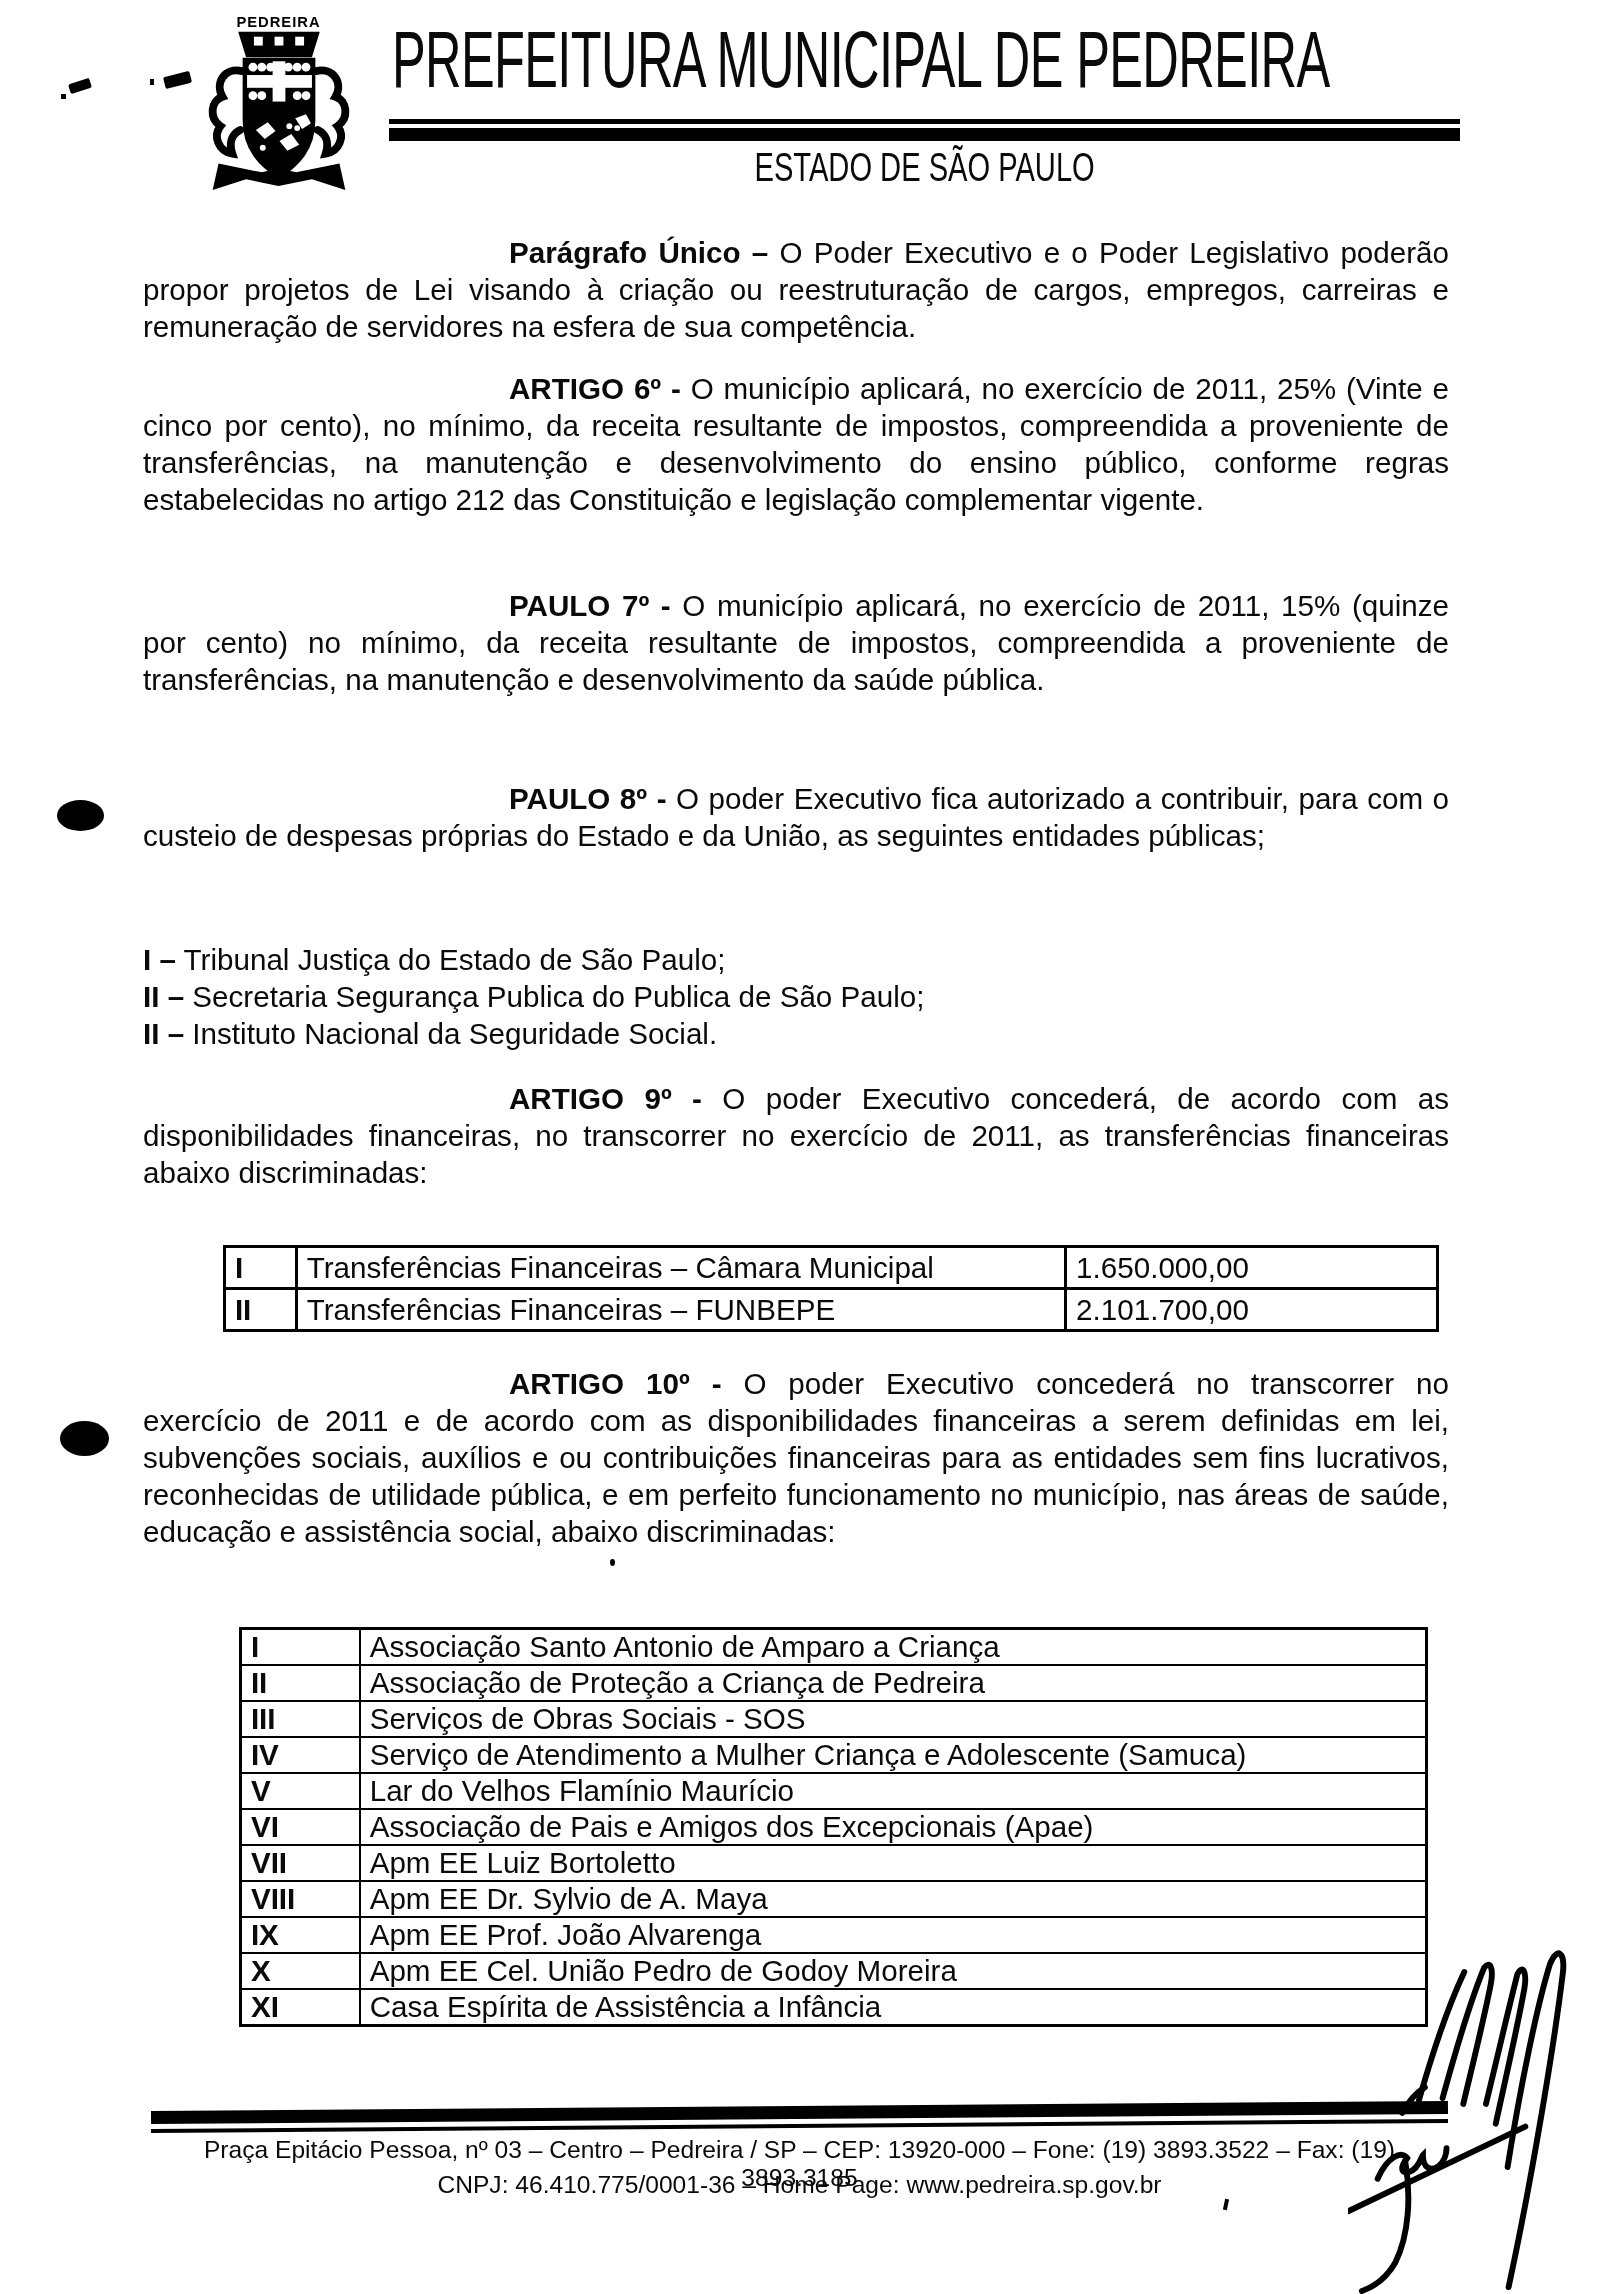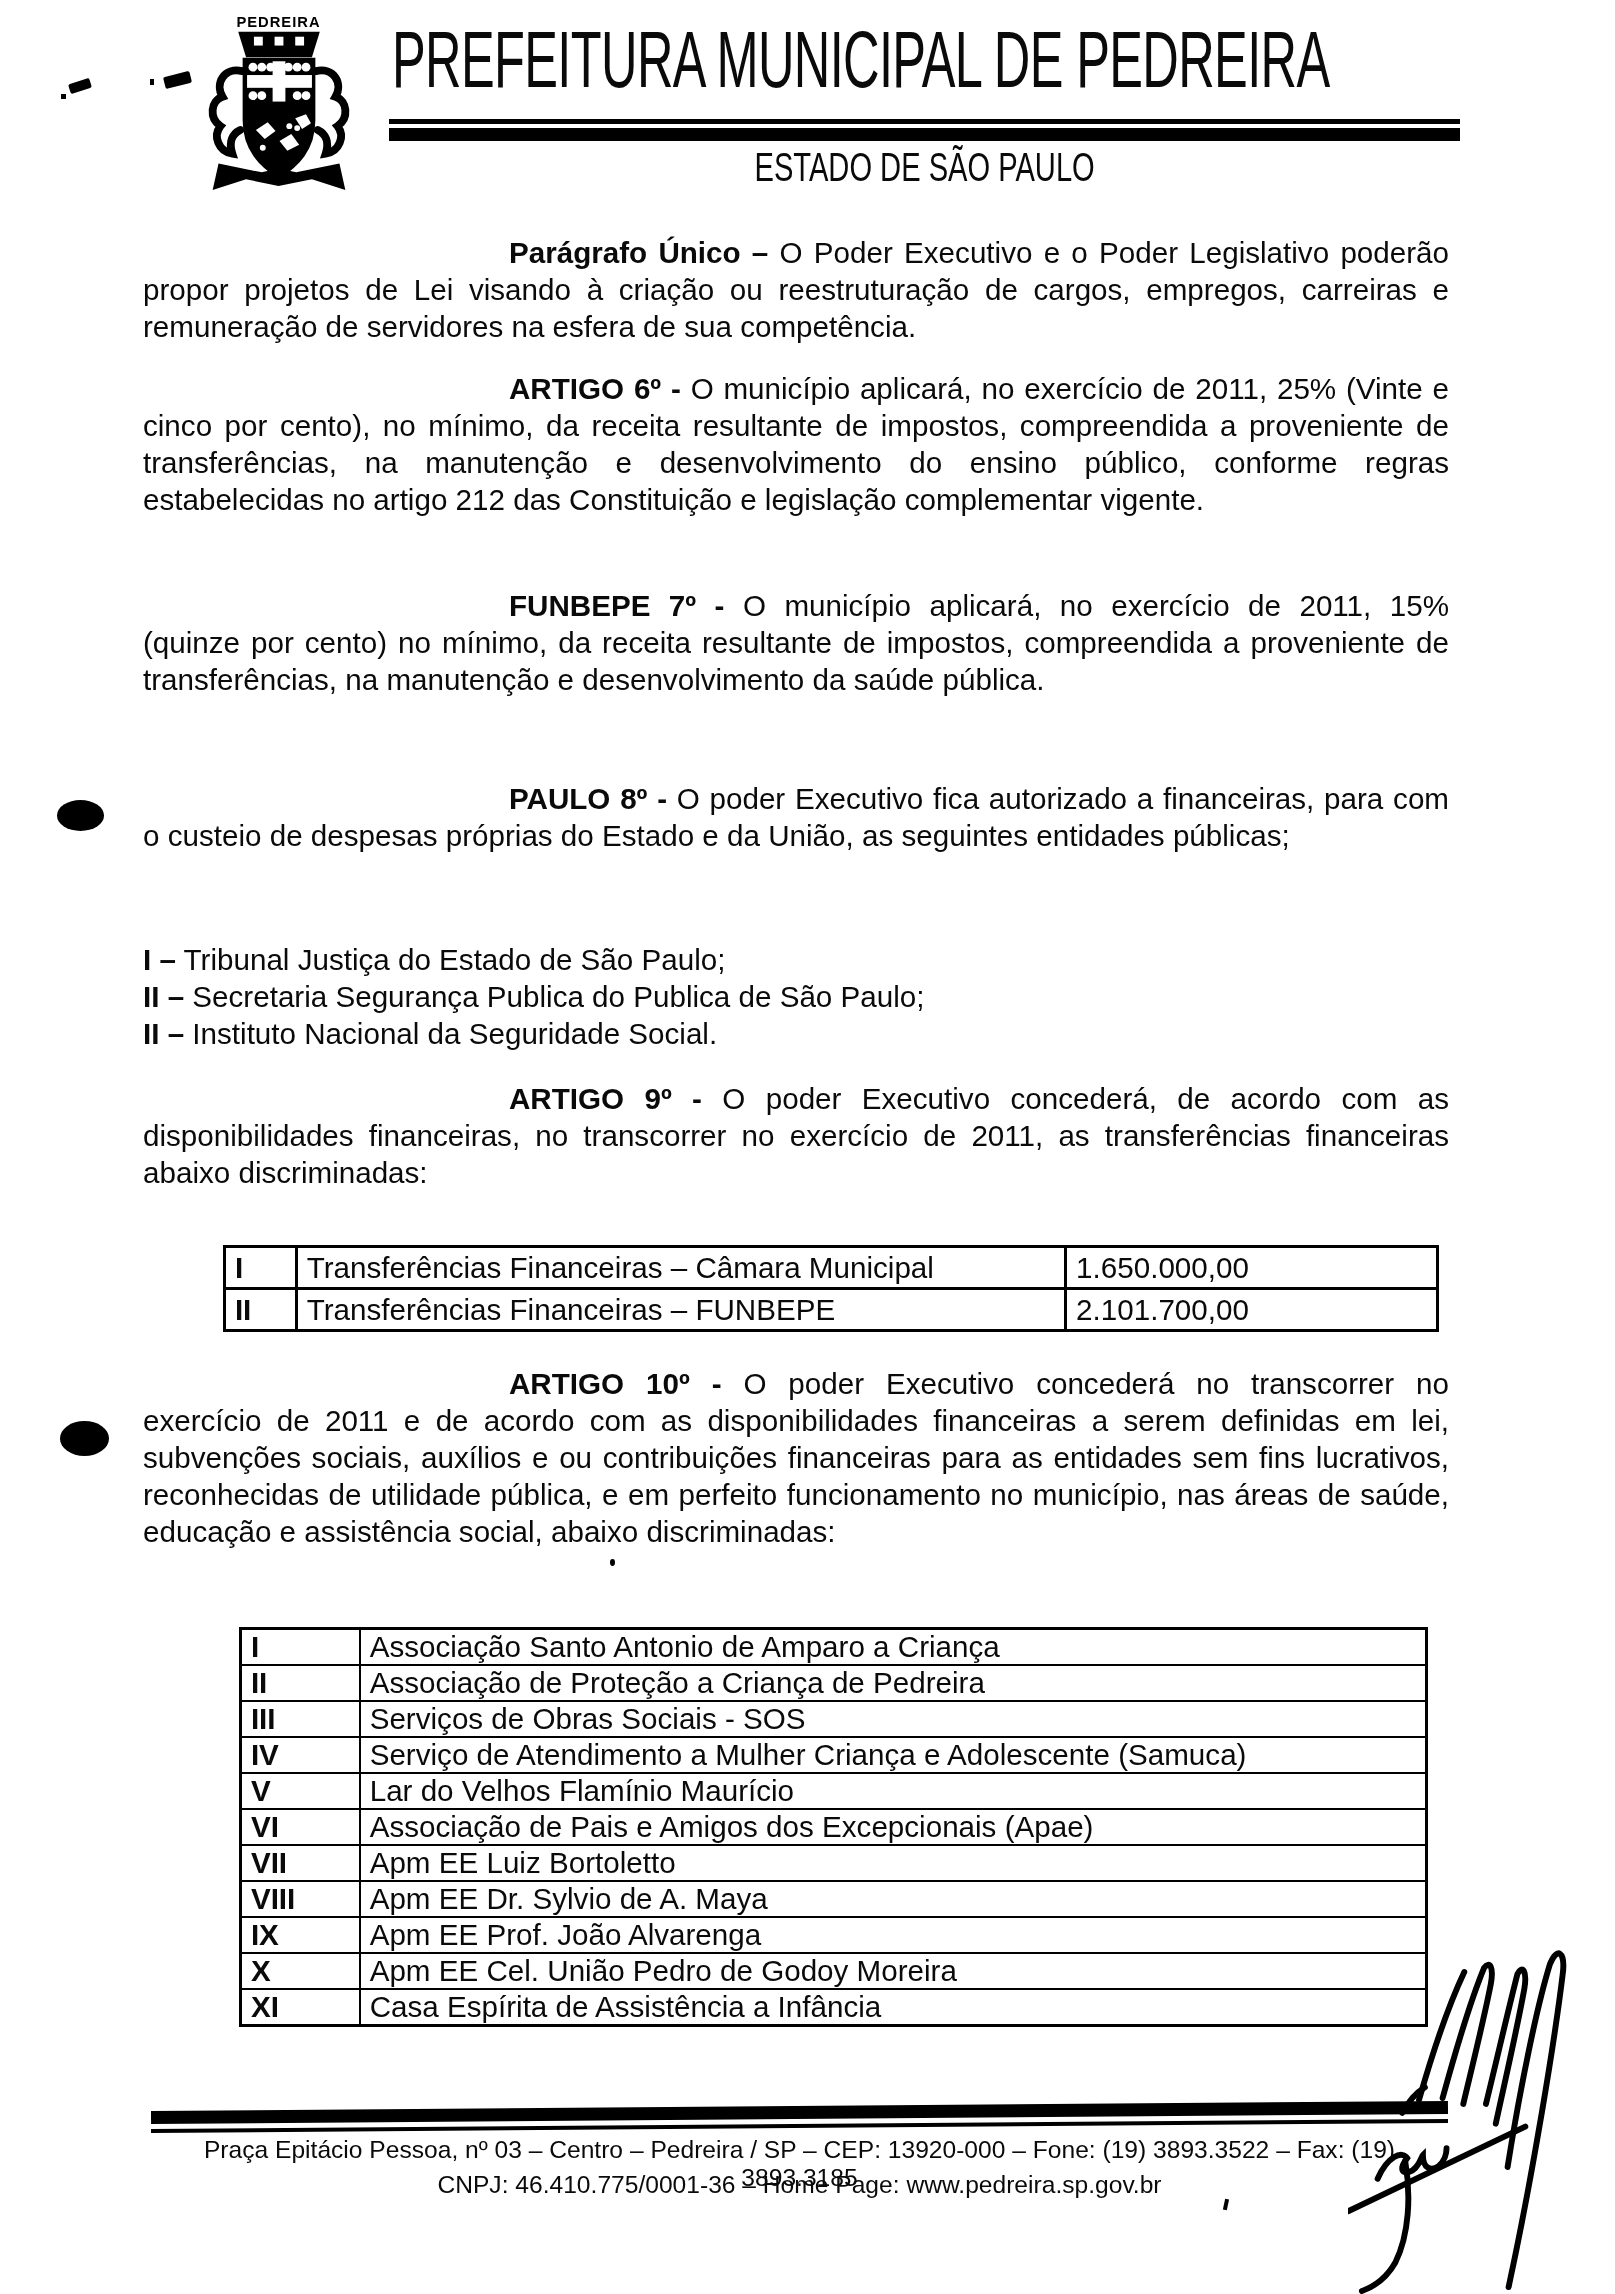--- a/index.html
+++ b/index.html
@@ -93,23 +93,23 @@
 
   <div class="title">PREFEITURA MUNICIPAL DE PEDREIRA</div>
   <div class="rule-thin"></div>
   <div class="rule-thick"></div>
   <div class="subtitle"><span>ESTADO DE SÃO PAULO</span></div>
 
   <p class="para" style="top:234px"><span class="lead">Parágrafo Único – </span><span>O Poder Executivo e o Poder Legislativo poderão propor projetos de Lei visando à criação ou reestruturação de cargos, empregos, carreiras e remuneração de servidores na esfera de sua competência.</span></p>
 
   <p class="para" style="top:370px"><span class="lead">ARTIGO 6º - </span><span>O município aplicará, no exercício de 2011, 25% (Vinte e cinco por cento), no mínimo, da receita resultante de impostos, compreendida a proveniente de transferências, na manutenção e desenvolvimento do ensino público, conforme regras estabelecidas no artigo 212 das Constituição e legislação complementar vigente.</span></p>
 
-  <p class="para" style="top:587px"><span class="lead">FUNBEPE 7º - </span><span>O município aplicará, no exercício de 2011, 15% (quinze por cento) no mínimo, da receita resultante de impostos, compreendida a proveniente de transferências, na manutenção e desenvolvimento da saúde pública.</span></p>
-
-  <p class="para" style="top:780px"><span class="lead">PAULO 8º - </span><span>O poder Executivo fica autorizado a financeiras, para com o custeio de despesas próprias do Estado e da União, as seguintes entidades públicas;</span></p>
+  <p class="para" style="top:587px"><span class="lead">PAULO 7º - </span><span>O município aplicará, no exercício de 2011, 15% (quinze por cento) no mínimo, da receita resultante de impostos, compreendida a proveniente de transferências, na manutenção e desenvolvimento da saúde pública.</span></p>
+
+  <p class="para" style="top:780px"><span class="lead">PAULO 8º - </span><span>O poder Executivo fica autorizado a contribuir, para com o custeio de despesas próprias do Estado e da União, as seguintes entidades públicas;</span></p>
 
   <div class="list">
       <div class="list-line"><span class="num">I –</span> <span>Tribunal Justiça do Estado de São Paulo;</span></div>
       <div class="list-line"><span class="num">II –</span> <span>Secretaria Segurança Publica do Publica de São Paulo;</span></div>
       <div class="list-line"><span class="num">II –</span> <span>Instituto Nacional da Seguridade Social.</span></div>
     </div>
 
   <p class="para" style="top:1080px"><span class="lead">ARTIGO 9º - </span><span>O poder Executivo concederá, de acordo com as disponibilidades financeiras, no transcorrer no exercício de 2011, as transferências financeiras abaixo discriminadas:</span></p>
 
   <table class="t1">

